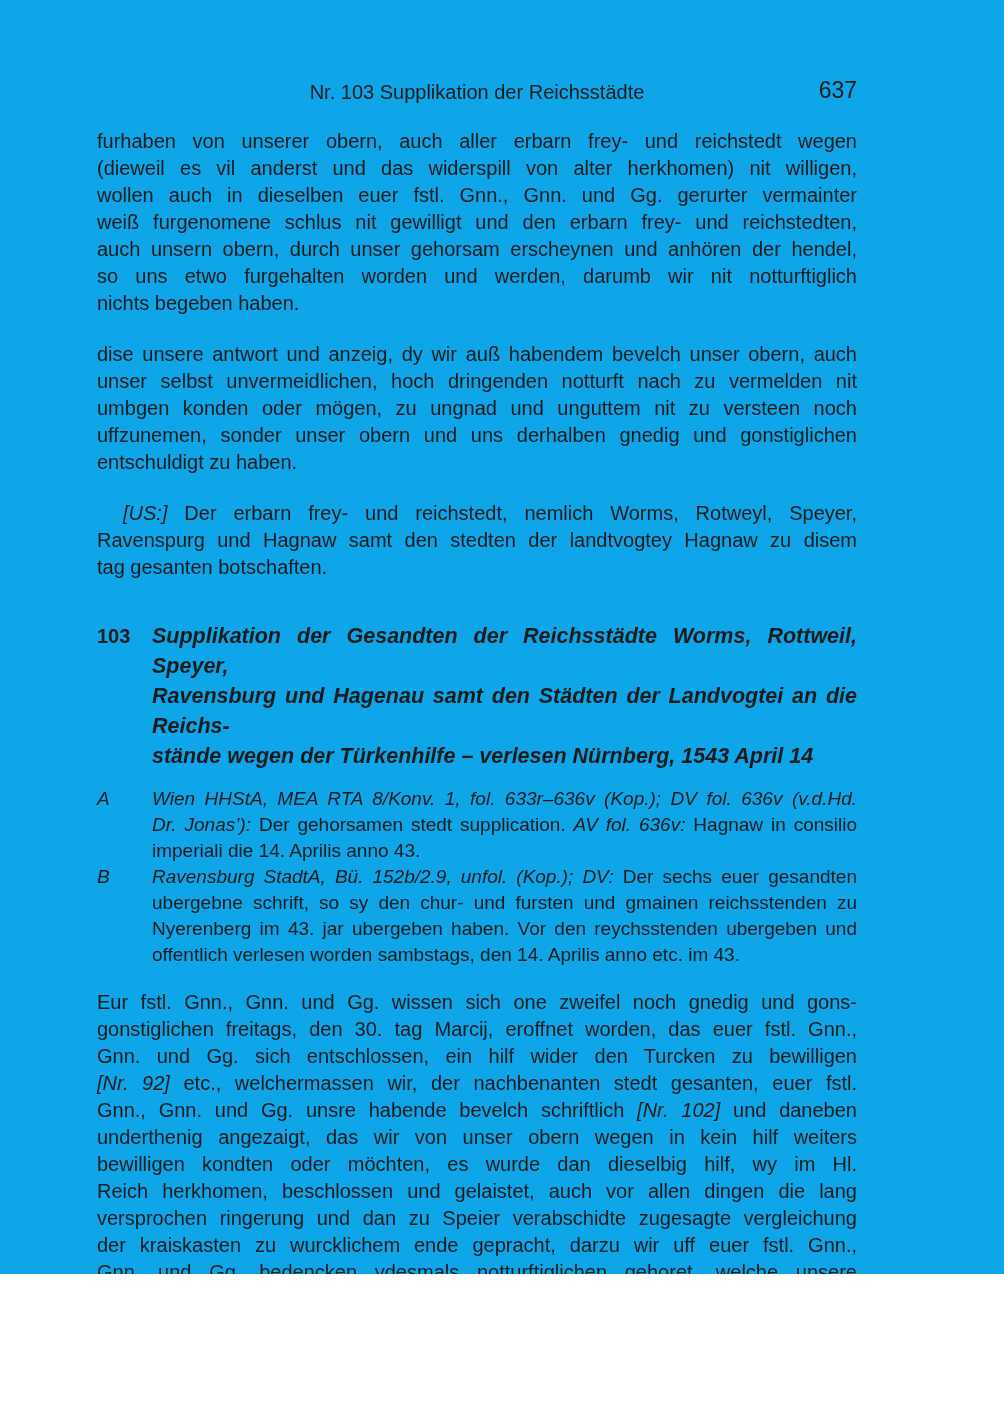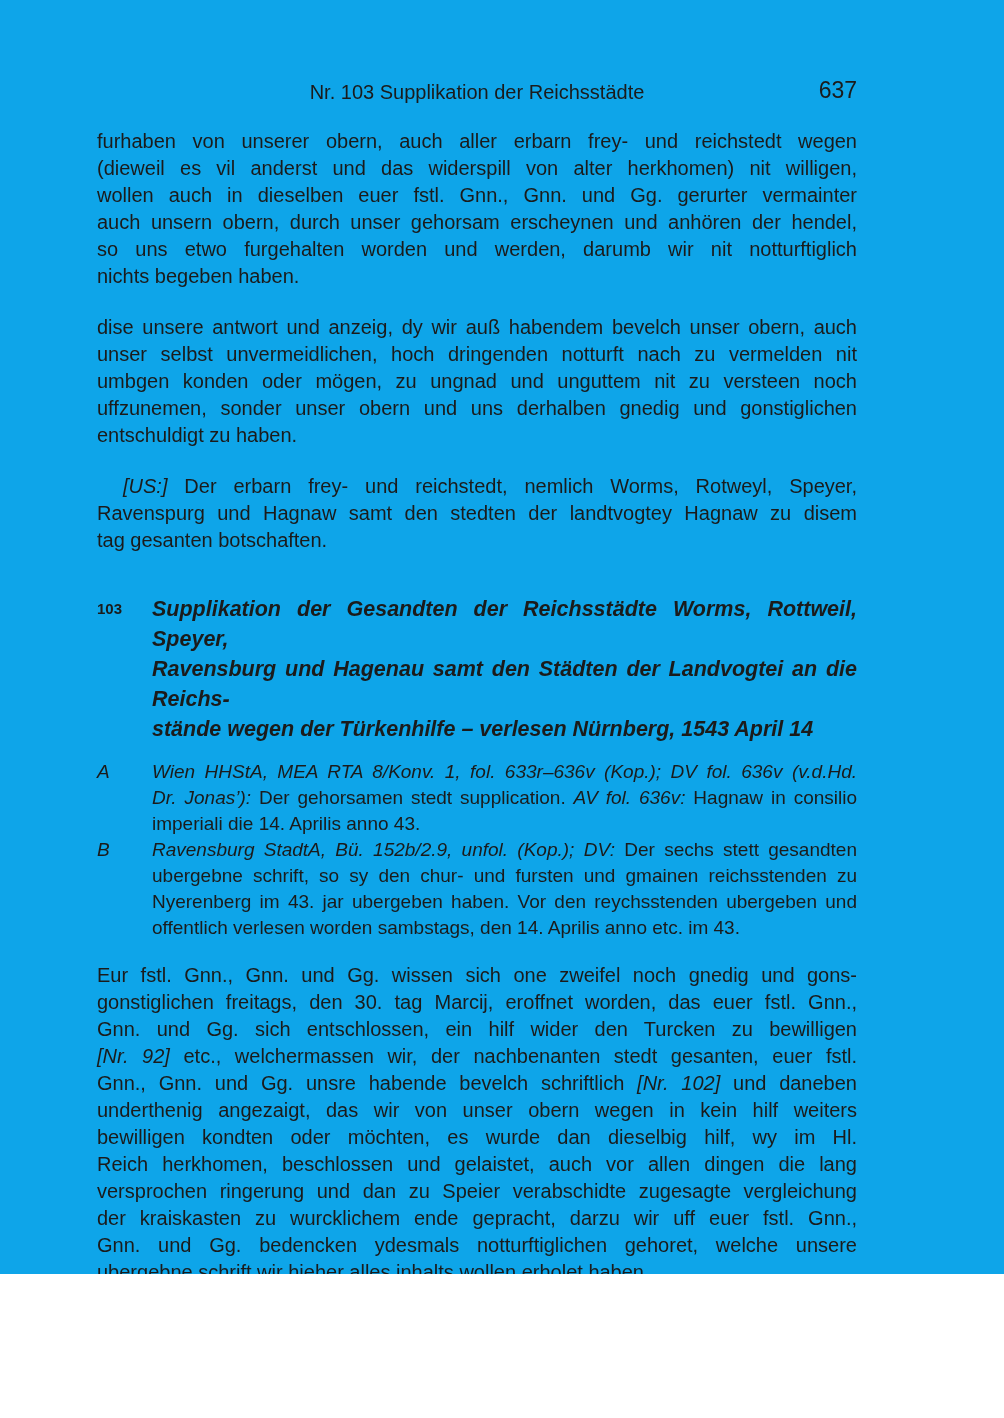--- a/index.html
+++ b/index.html
@@ -54,21 +54,21 @@
   .block.entry-heading {
     margin-top: 40px;
     display: grid;
     grid-template-columns: 55px 1fr;
     font-size: 21.5px;
     line-height: 30px;
   }
   .block.entry-heading .label {
     font-weight: bold;
     font-style: normal;
-    font-size: 15px;
+    font-size: 20px;
   }
   .block.entry-heading .block-body {
     font-weight: bold;
     font-style: italic;
   }
   .block.source {
     display: grid;
     grid-template-columns: 55px 1fr;
     font-size: 19px;
     line-height: 26px;
@@ -86,20 +86,21 @@
     <div class="running-row">
       <span class="running-head">Nr. 103 Supplikation der Reichsstädte</span>
       <span class="page-num">637</span>
     </div>
     <div>
         <div class="block paragraph">
           <div class="block-body">
             <div class="line"><span>furhaben von unserer obern, auch aller erbarn frey- und reichstedt wegen</span></div>
             <div class="line"><span>(dieweil es vil anderst und das widerspill von alter herkhomen) nit willigen,</span></div>
             <div class="line"><span>wollen auch in dieselben euer fstl. Gnn., Gnn. und Gg. gerurter vermainter</span></div>
+            <div class="line"><span>weiß furgenomene schlus nit gewilligt und den erbarn frey- und reichstedten,</span></div>
             <div class="line"><span>auch unsern obern, durch unser gehorsam erscheynen und anhören der hendel,</span></div>
             <div class="line"><span>so uns etwo furgehalten worden und werden, darumb wir nit notturftiglich</span></div>
             <div class="line last"><span>nichts begeben haben.</span></div>
           </div>
         </div>
         <div class="block paragraph">
           <div class="block-body">
             <div class="line"><span>dise unsere antwort und anzeig, dy wir auß habendem bevelch unser obern, auch</span></div>
             <div class="line"><span>unser selbst unvermeidlichen, hoch dringenden notturft nach zu vermelden nit</span></div>
             <div class="line"><span>umbgen konden oder mögen, zu ungnad und unguttem nit zu versteen noch</span></div>
@@ -126,21 +127,21 @@
           <span class="label">A</span>
           <div class="block-body">
             <div class="line"><i>Wien HHStA, MEA RTA 8/Konv. 1, fol. 633r–636v (Kop.); DV fol. 636v (v.d.Hd.</i></div>
             <div class="line"><i>Dr. Jonas’): </i><span>Der gehorsamen stedt supplication. </span><i>AV fol. 636v: </i><span>Hagnaw in consilio</span></div>
             <div class="line last"><span>imperiali die 14. Aprilis anno 43.</span></div>
           </div>
         </div>
         <div class="block source">
           <span class="label">B</span>
           <div class="block-body">
-            <div class="line"><i>Ravensburg StadtA, Bü. 152b/2.9, unfol. (Kop.); DV: </i><span>Der sechs stett gesandten</span></div>
+            <div class="line"><i>Ravensburg StadtA, Bü. 152b/2.9, unfol. (Kop.); DV: </i><span>Der sechs euer gesandten</span></div>
             <div class="line"><span>ubergebne schrift, so sy den chur- und fursten und gmainen reichsstenden zu</span></div>
             <div class="line"><span>Nyerenberg im 43. jar ubergeben haben. Vor den reychsstenden ubergeben und</span></div>
             <div class="line last"><span>offentlich verlesen worden sambstags, den 14. Aprilis anno etc. im 43.</span></div>
           </div>
         </div>
         <div class="block paragraph">
           <div class="block-body">
             <div class="line"><span>Eur fstl. Gnn., Gnn. und Gg. wissen sich one zweifel noch gnedig und gons-</span></div>
             <div class="line"><span>gonstiglichen freitags, den 30. tag Marcij, eroffnet worden, das euer fstl. Gnn.,</span></div>
             <div class="line"><span>Gnn. und Gg. sich entschlossen, ein hilf wider den Turcken zu bewilligen</span></div>

